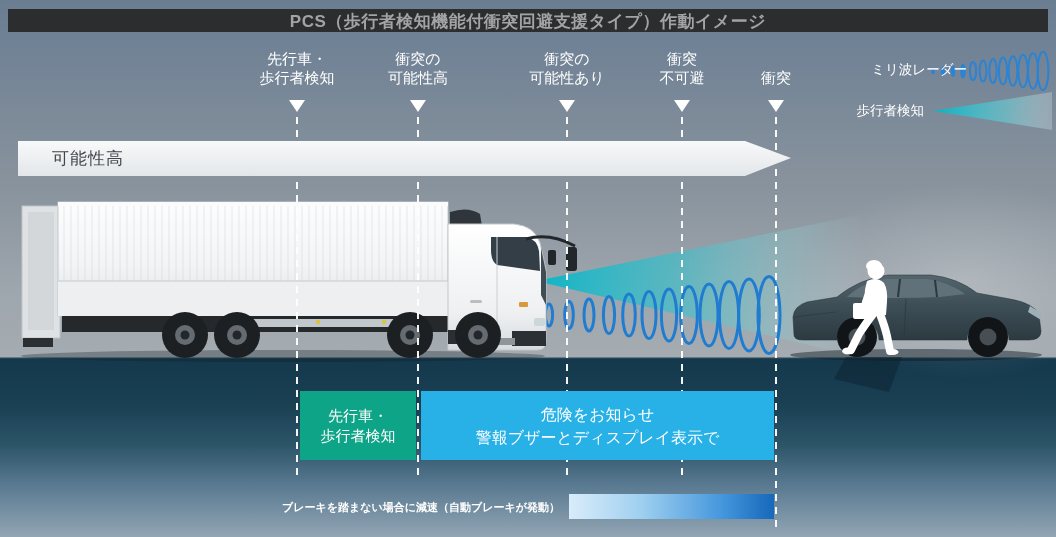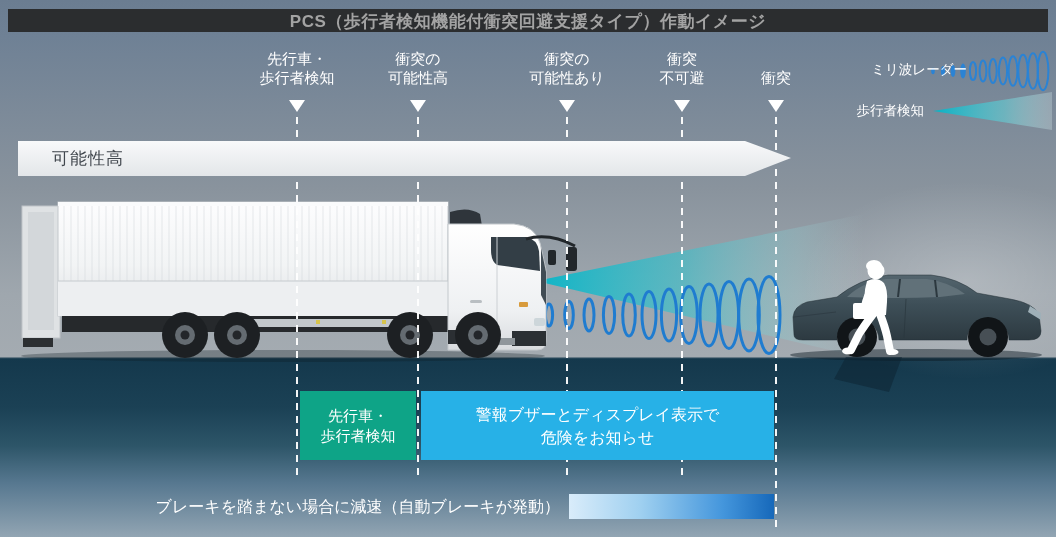--- a/index.html
+++ b/index.html
@@ -37,21 +37,21 @@
     top:391px;height:69px;display:flex;flex-direction:column;justify-content:center;
     text-align:center;color:#fff;
   }
   #detect-box{left:300px;width:116px;background:#0ea487;font-size:15px;line-height:20px;}
   #warn-box{left:421px;width:353px;background:#27b1e7;font-size:16px;line-height:23px;}
   #brake-bar{
     left:569px;top:494px;width:205px;height:25px;
     background:linear-gradient(90deg,#d9ecfa 0%,#9fd0f0 35%,#4496dc 75%,#1668ba 100%);
   }
   #brake-note{
-    right:496px;top:495px;color:#fff;font-size:16px;line-height:24px;white-space:nowrap;
+    right:496px;top:495px;color:#fff;font-size:11px;line-height:24px;white-space:nowrap;font-weight:bold;
   }
   svg{display:block;}
 </style>
 </head>
 <body>
 
 <div id="stage">
 
   <div class="abs bg-glow"></div>
 
@@ -274,20 +274,20 @@
   <div class="abs legend-label" id="legend-radar-label">ミリ波レーダー</div>
   <div class="abs legend-label" id="legend-camera-label">歩行者検知</div>
 
   <div class="abs" id="elapsed-label">可能性高</div>
 
   <div class="abs action-box" id="detect-box">
     <div>先行車・</div>
     <div>歩行者検知</div>
   </div>
   <div class="abs action-box" id="warn-box">
+    <div>危険をお知らせ</div>
     <div>警報ブザーとディスプレイ表示で</div>
-    <div>危険をお知らせ</div>
   </div>
 
   <div class="abs" id="brake-bar"></div>
   <div class="abs" id="brake-note">ブレーキを踏まない場合に減速（自動ブレーキが発動）</div>
 
 </div>
 
 </body></html>

